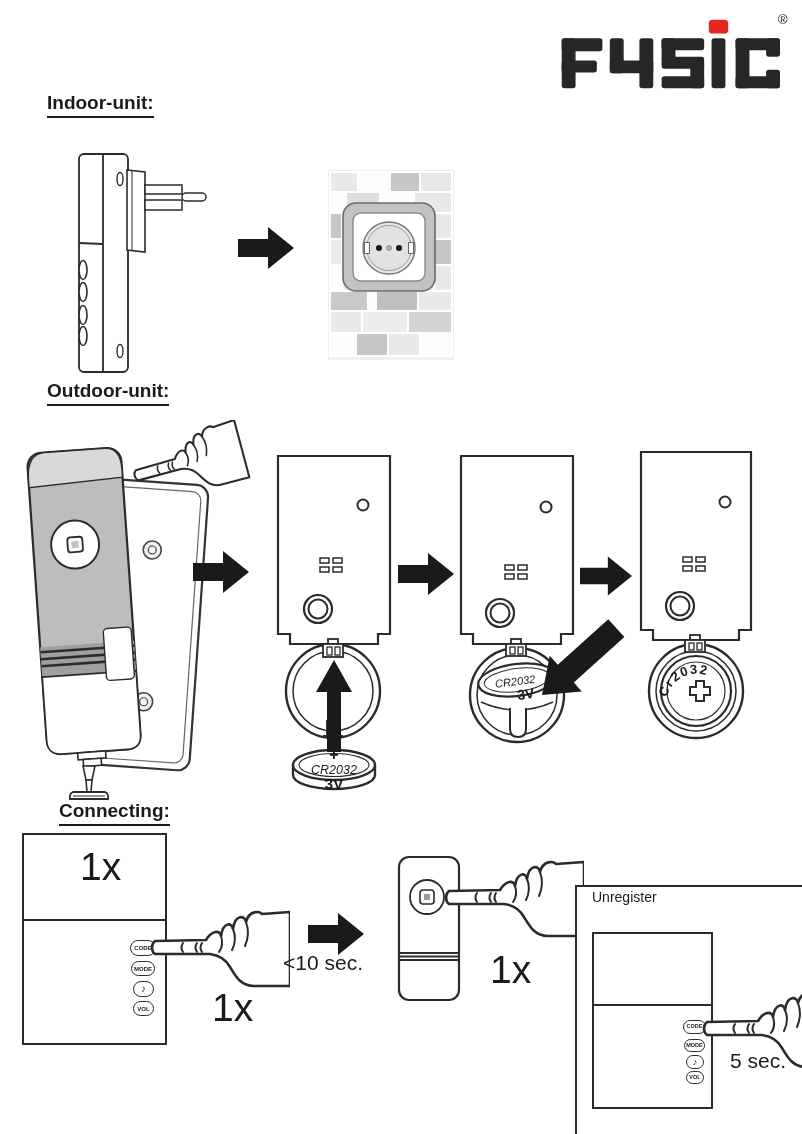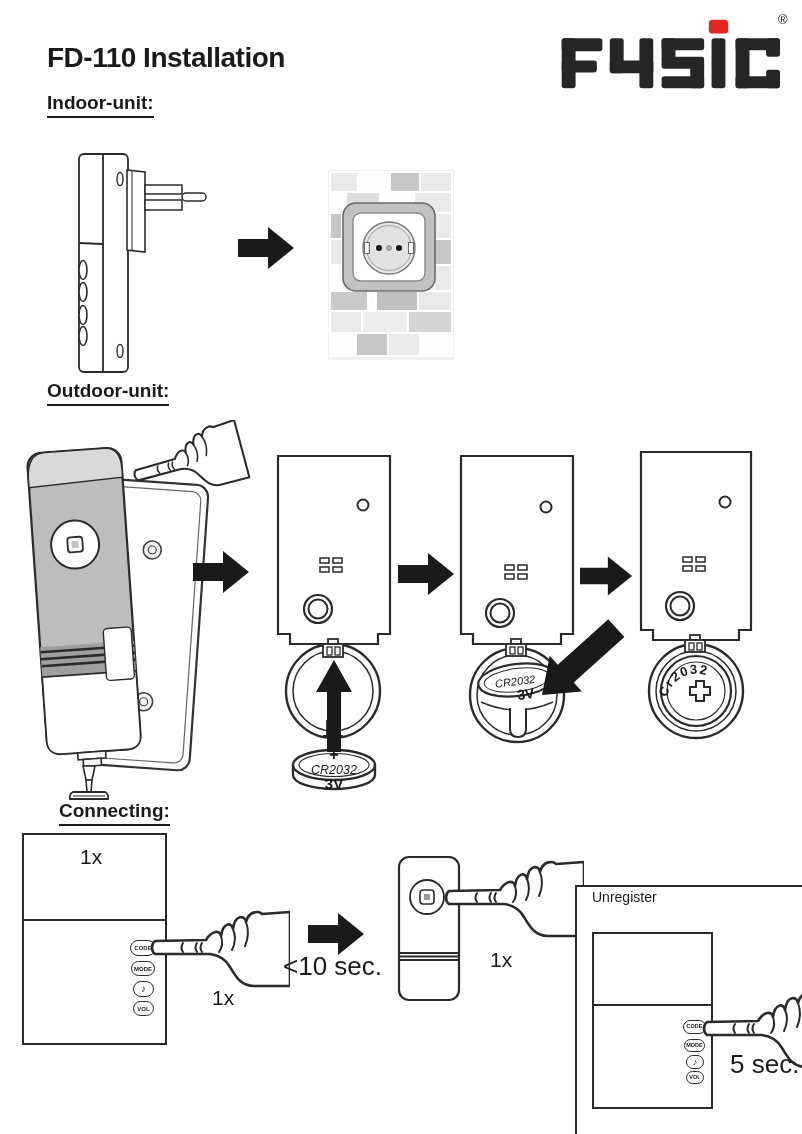--- a/index.html
+++ b/index.html
@@ -2,22 +2,22 @@
 <html><head>
 <meta charset="utf-8">
 <style>
   html,body{margin:0;padding:0;background:#fff;}
   #canvas{position:relative;width:802px;height:1134px;background:#fff;overflow:hidden;
           font-family:"Liberation Sans",sans-serif;color:#1a1a1a;}
   .abs{position:absolute;}
   .title{font-size:28px;font-weight:bold;letter-spacing:-0.5px;}
   .heading{font-size:19px;font-weight:bold;display:inline-block;
            border-bottom:2.4px solid #1a1a1a;padding-bottom:2px;}
-  .count{font-size:21px;font-weight:500;}
-  .sec{font-size:26px;text-align:center;}
+  .count{font-size:39px;font-weight:500;}
+  .sec{font-size:21px;text-align:center;}
   .unreg-title{font-size:14px;}
   .box{border:2.2px solid #2b2b2b;background:#fff;box-sizing:border-box;}
   .divider{position:absolute;left:0;right:0;height:2px;background:#2b2b2b;}
   .pill{position:absolute;box-sizing:border-box;border:1.5px solid #2b2b2b;border-radius:8px;
         background:#fff;display:flex;align-items:center;justify-content:center;
         font-weight:bold;color:#1a1a1a;line-height:1;}
   .hand-fill{fill:#fff;stroke:#2b2b2b;stroke-width:2.6;stroke-linejoin:round;stroke-linecap:round;}
   .hand-lines{fill:none;stroke:#2b2b2b;stroke-width:2;stroke-linecap:round;}
   svg text{font-family:"Liberation Sans",sans-serif;fill:#1a1a1a;}
 </style>
@@ -32,21 +32,20 @@
         <polygon points="0,12 30,12 30,0 56,21 30,42 30,30 0,30" fill="#1a1a1a"></polygon>
       </g>
       <g id="hand">
         <path class="hand-fill" d="M5,38 L56,37 C62,27 70,27 71,33 C73,19 82,19 83,26 C85,11 95,12 96,19 C99,7 110,8 112,11 L140,9 L140,83 L104,83 C91,83 86,74 80,64 C75,55 68,52 60,51 L5,51 C1,48 1,41 5,38 Z"></path>
         <path class="hand-lines" d="M71,33 C73,39 72,45 69,49 M83,26 C86,33 85,41 82,47 M96,19 C99,27 98,36 95,43"></path>
         <path class="hand-lines" d="M33,40 c-2,3 -2,6 0,9 M47,40 c-2,3 -2,6 0,9 M52,40 c-2,3 -2,6 0,9"></path>
       </g>
     </defs>
   </svg>
 
-  <div class="abs title" style="left:47px;top:42px">FD-110 Installation</div>
 
   <svg class="abs" style="left:558px;top:14px" width="222" height="78" viewBox="0 0 240 84" role="img" aria-label="Fysic">
     <g fill="#262626">
       <rect x="4" y="26" width="15" height="54" rx="3"></rect>
         <rect x="4" y="26" width="44" height="14" rx="3"></rect>
         <rect x="4" y="50" width="38" height="13" rx="3"></rect>
       <rect x="56" y="26" width="15" height="38" rx="3"></rect>
         <rect x="88" y="26" width="15" height="54" rx="3"></rect>
         <rect x="56" y="50" width="47" height="14" rx="3"></rect>
       <rect x="112" y="26" width="46" height="13" rx="3"></rect>

